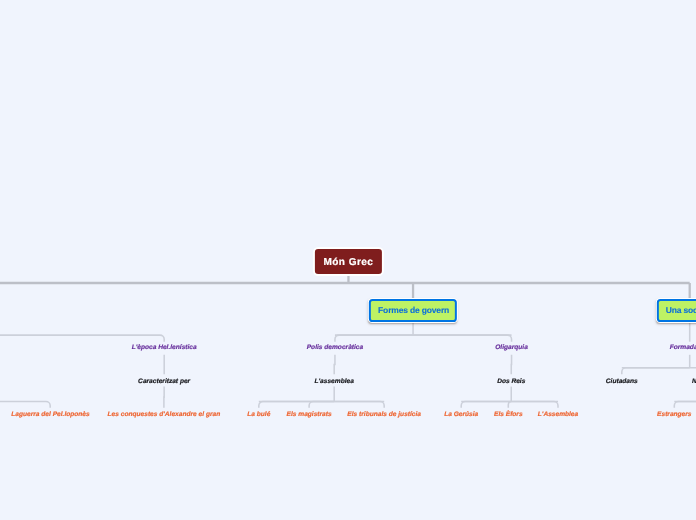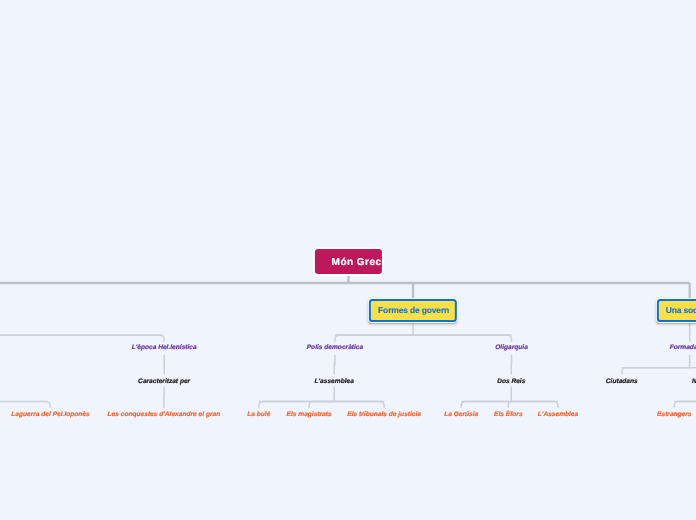--- a/index.html
+++ b/index.html
@@ -5,25 +5,25 @@
   html,body{margin:0;padding:0;}
   body{width:696px;height:520px;background:#f0f4fd;overflow:hidden;
        font-family:"Liberation Sans",sans-serif;
        -webkit-font-smoothing:antialiased;text-rendering:geometricPrecision;}
   #map{position:absolute;left:0;top:0;width:696px;height:520px;overflow:hidden;}
   svg#links{position:absolute;left:0;top:0;width:696px;height:520px;}
   .nd{position:absolute;white-space:nowrap;transform:translateX(-50%);
       text-align:center;line-height:1;}
 
   .root{font-size:10.05px;letter-spacing:0.45px;font-weight:bold;color:#ffffff;
-        background:#be185d;border:2px solid #ffffff;border-radius:5.2px;
-        box-sizing:border-box;width:70.2px;height:29px;line-height:27.6px;text-align:right;
+        background:#7f1d1d;border:2px solid #ffffff;border-radius:5.2px;
+        box-sizing:border-box;width:70.2px;height:29px;line-height:27.6px;
         -webkit-text-stroke:0.2px #fff;
         }
-  .br{font-size:8.5px;letter-spacing:-0.17px;font-weight:bold;color:#0b6fdc;background:#fde047;
+  .br{font-size:8.5px;letter-spacing:-0.17px;font-weight:bold;color:#0b6fdc;background:#bef264;
       border:2px solid #0074e4;border-radius:3.6px;box-sizing:border-box;
       height:22.5px;line-height:19.2px;padding:0 7.2px;-webkit-text-stroke:0.08px currentColor;
       box-shadow:0 0 0 1.1px #ffffff, 0 1.5px 2.2px rgba(90,70,60,.5);}
   .lvl{font-size:6.6px;font-weight:bold;font-style:italic;
        -webkit-text-stroke:0.18px currentColor;}
   .l2{color:#68309d;}
   .l3{color:#15161a;}
   .l4{color:#ee6633;}
 </style>
 </head>

